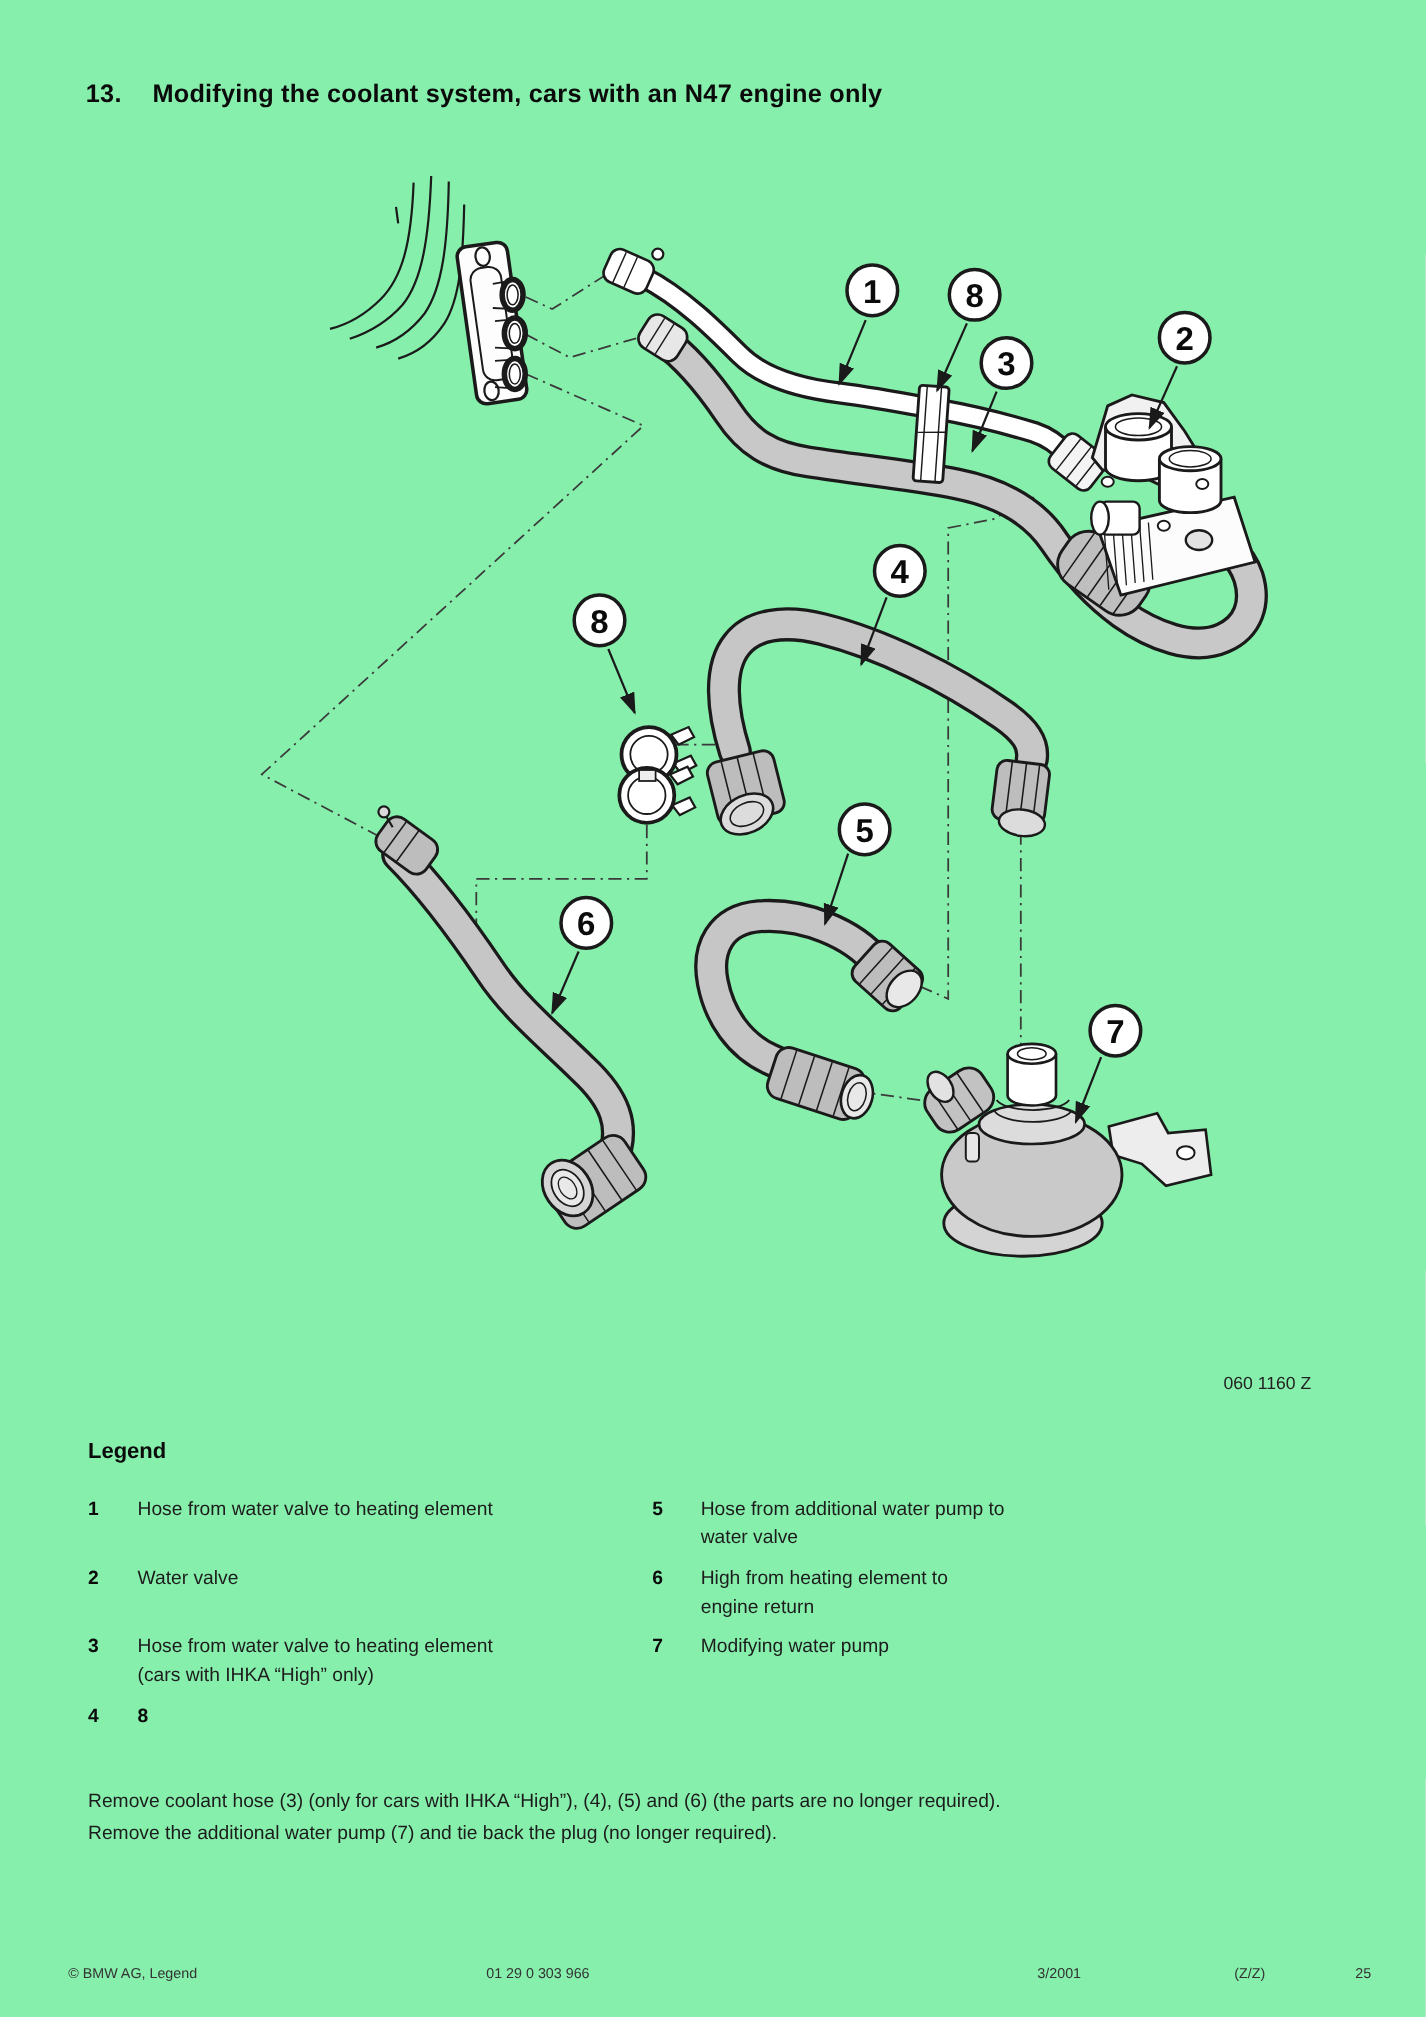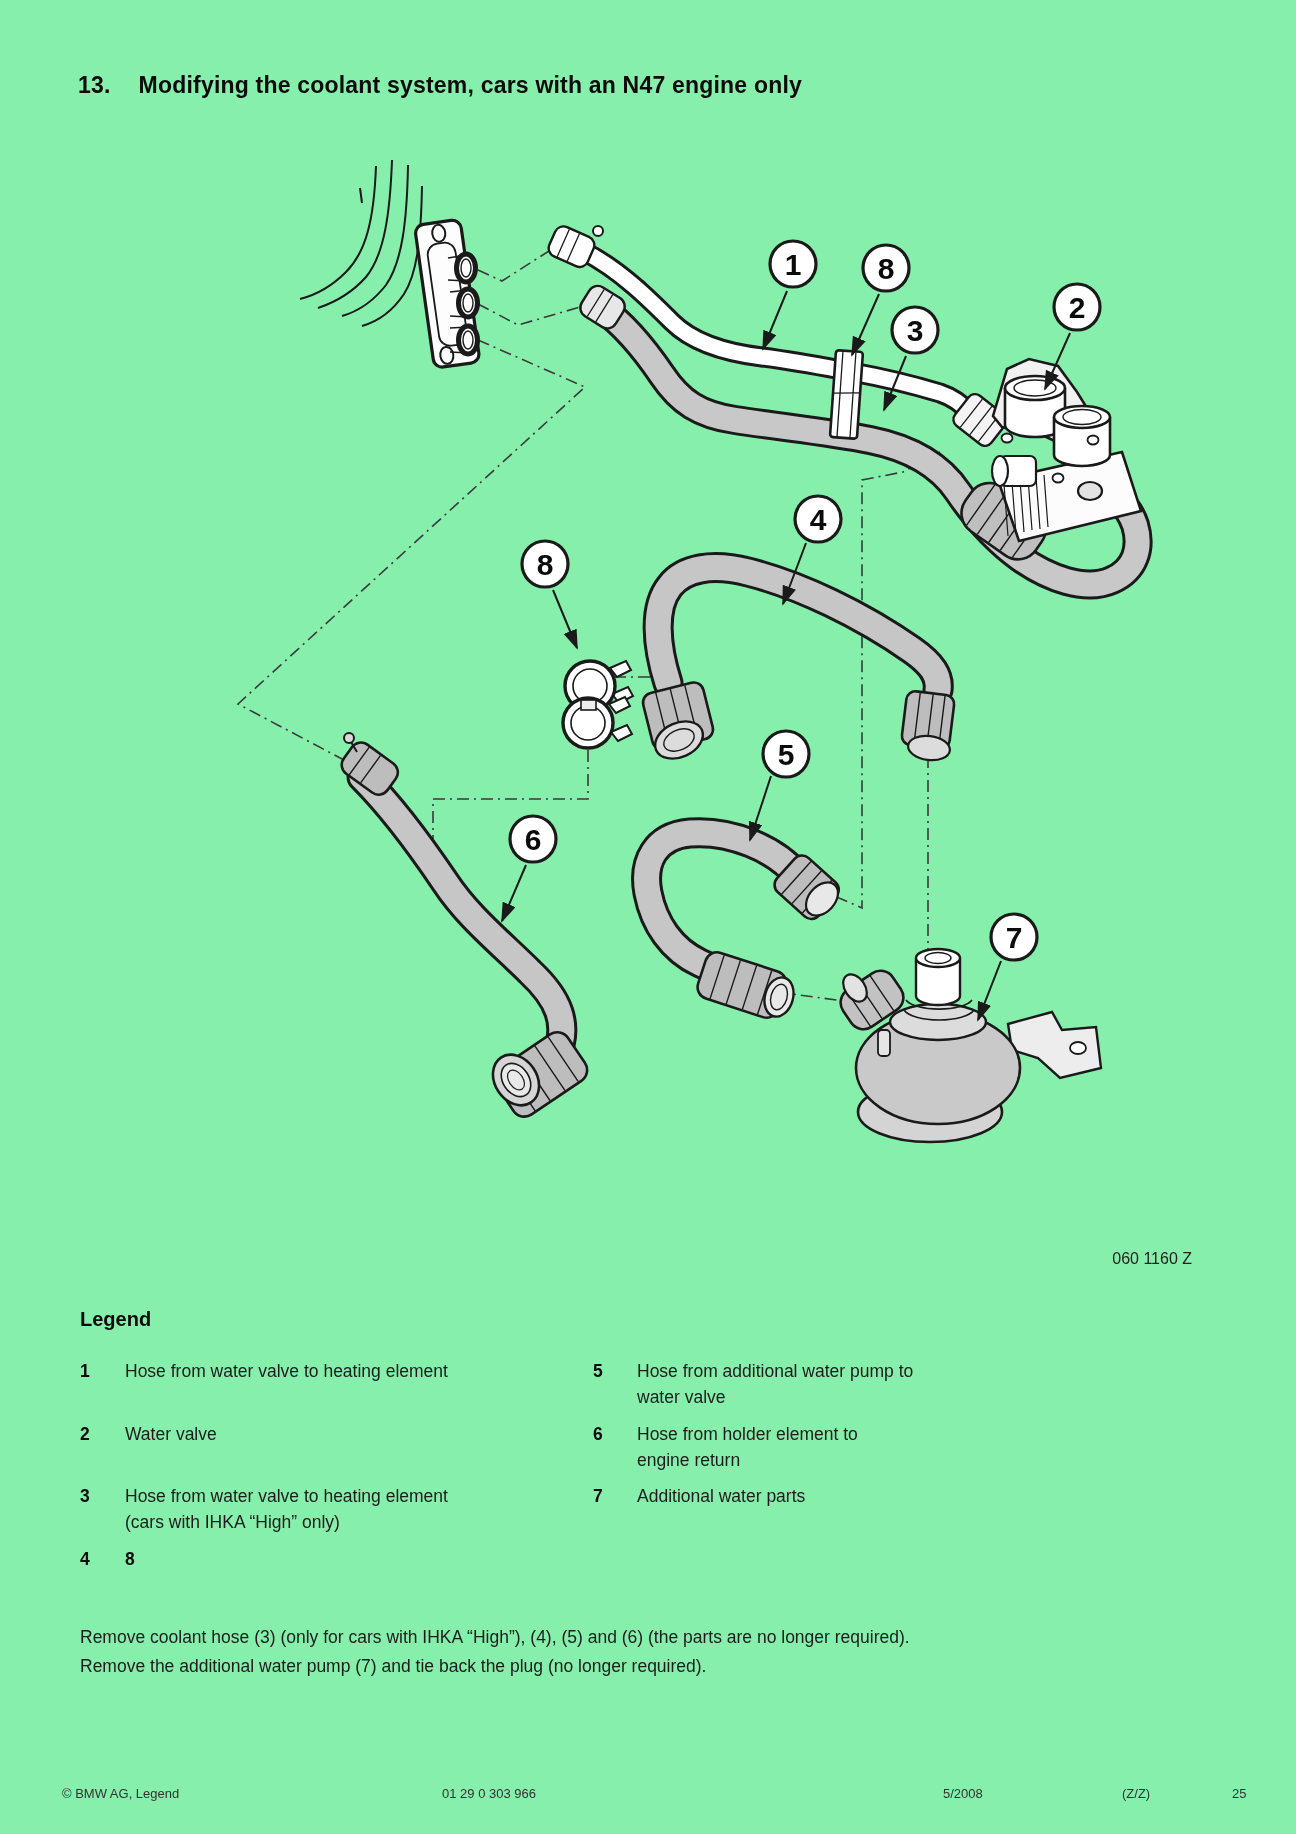--- a/index.html
+++ b/index.html
@@ -264,37 +264,37 @@
   <div class="legend-grid">
     <span class="legend-num">1</span>
     <span class="legend-text">Hose from water valve to heating element</span>
     <span class="legend-num">5</span>
     <span class="legend-text">Hose from additional water pump to
 water valve</span>
 
     <span class="legend-num">2</span>
     <span class="legend-text">Water valve</span>
     <span class="legend-num">6</span>
-    <span class="legend-text">Hose from holder element to
+    <span class="legend-text">High from heating element to
 engine return</span>
 
     <span class="legend-num">3</span>
     <span class="legend-text">Hose from water valve to heating element
 (cars with IHKA “High” only)</span>
     <span class="legend-num">7</span>
-    <span class="legend-text">Additional water parts</span>
+    <span class="legend-text">Modifying water pump</span>
 
     <span class="legend-num">4</span>
     <span class="legend-num">8</span>
   </div>
 
   <div class="body-par">Remove coolant hose (3) (only for cars with IHKA “High”), (4), (5) and (6) (the parts are no longer required).
 Remove the additional water pump (7) and tie back the plug (no longer required).</div>
 
   <div class="footer">
     <span class="f-copy">© BMW AG, Legend</span>
     <span class="f-doc">01 29 0 303 966</span>
-    <span class="f-date">5/2008</span>
+    <span class="f-date">3/2001</span>
     <span class="f-rev">(Z/Z)</span>
     <span class="f-page">25</span>
   </div>
 
 </div>
 
 </body></html>

